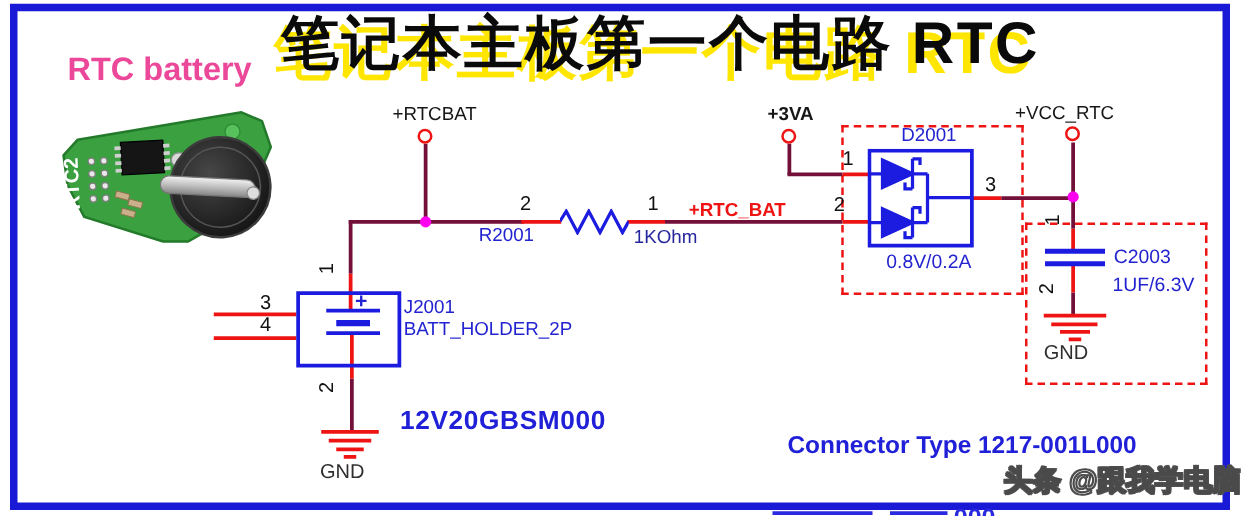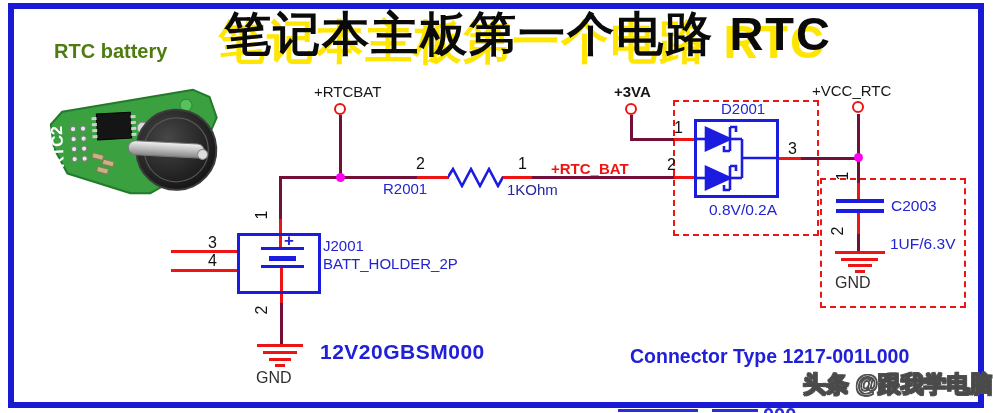--- a/index.html
+++ b/index.html
@@ -4,21 +4,21 @@
 <style>
   html,body{margin:0;padding:0;background:#ffffff;}
   .canvas{position:relative;width:993px;height:413px;background:#ffffff;overflow:hidden;
           font-family:"Liberation Sans", sans-serif;}
   .abs{position:absolute;}
   .frame{position:absolute;left:8px;top:3px;width:976px;height:405px;
          border:6px solid #1a1ad6;box-sizing:border-box;}
   .title{position:absolute;left:184px;top:6px;width:648px;text-align:right;
          font-size:47px;font-weight:800;letter-spacing:2px;color:#0a0a0a;line-height:56px;
          text-shadow:-6px 8px 0 #ffe600;white-space:nowrap;}
-  .subtitle{position:absolute;left:54px;top:40px;font-size:20px;font-weight:bold;color:#4d7c0f;}
+  .subtitle{position:absolute;left:54px;top:40px;font-size:26px;font-weight:bold;color:#ec4899;}
   .t{position:absolute;white-space:nowrap;font-size:15px;color:#161616;font-weight:500;}
   .blue{color:#2323d0;}
   .navy{color:#26269e;}
   .redtxt{color:#ee1414;}
   .gndtxt{color:#2e2e2e;font-size:16px;}
   .pin{position:absolute;font-size:16px;color:#111111;font-weight:500;white-space:nowrap;}
   .rot{transform:rotate(-90deg);transform-origin:center;}
   .wire{position:absolute;background:#72103a;}
   .pinwire{position:absolute;background:#ee1414;}
   .plate{position:absolute;background:#1c1ce0;}
@@ -187,24 +187,24 @@
   <span class="t" style="left:812px;top:82px;">+VCC_RTC</span>
   <span class="t redtxt" style="left:551px;top:160px;font-weight:600;">+RTC_BAT</span>
   <span class="t gndtxt" style="left:256px;top:369px;">GND</span>
   <span class="t gndtxt" style="left:835px;top:274px;">GND</span>
 
   <span class="t blue" style="left:383px;top:180px;">R2001</span>
   <span class="t navy" style="left:507px;top:181px;">1KOhm</span>
   <span class="t blue" style="left:721px;top:100px;">D2001</span>
   <span class="t blue" style="left:709px;top:201px;font-size:15.5px;">0.8V/0.2A</span>
   <span class="t blue" style="left:891px;top:197px;font-size:15.5px;">C2003</span>
-  <span class="t blue" style="left:890px;top:220px;font-size:15.5px;margin-top:15px;">1UF/6.3V</span>
+  <span class="t blue" style="left:890px;top:220px;font-size:15.5px;">1UF/6.3V</span>
   <span class="t blue" style="left:323px;top:237px;">J2001</span>
   <span class="t blue" style="left:323px;top:255px;">BATT_HOLDER_2P</span>
-  <span class="t bold-blue partnum" style="left:320px;top:340px;">12V20GBSM000</span>
+  <span class="t bold-blue partnum" style="left:320px;top:325px;">12V20GBSM000</span>
   <span class="t bold-blue connector" style="left:630px;top:345px;">Connector Type 1217-001L000</span>
 
   <span class="pin" style="left:416px;top:155px;">2</span>
   <span class="pin" style="left:518px;top:155px;">1</span>
   <span class="pin" style="left:674px;top:119px;">1</span>
   <span class="pin" style="left:667px;top:156px;">2</span>
   <span class="pin" style="left:788px;top:140px;">3</span>
   <span class="pin" style="left:208px;top:234px;">3</span>
   <span class="pin" style="left:208px;top:252px;">4</span>
   <span class="pin rot" style="left:258px;top:206px;">1</span>

